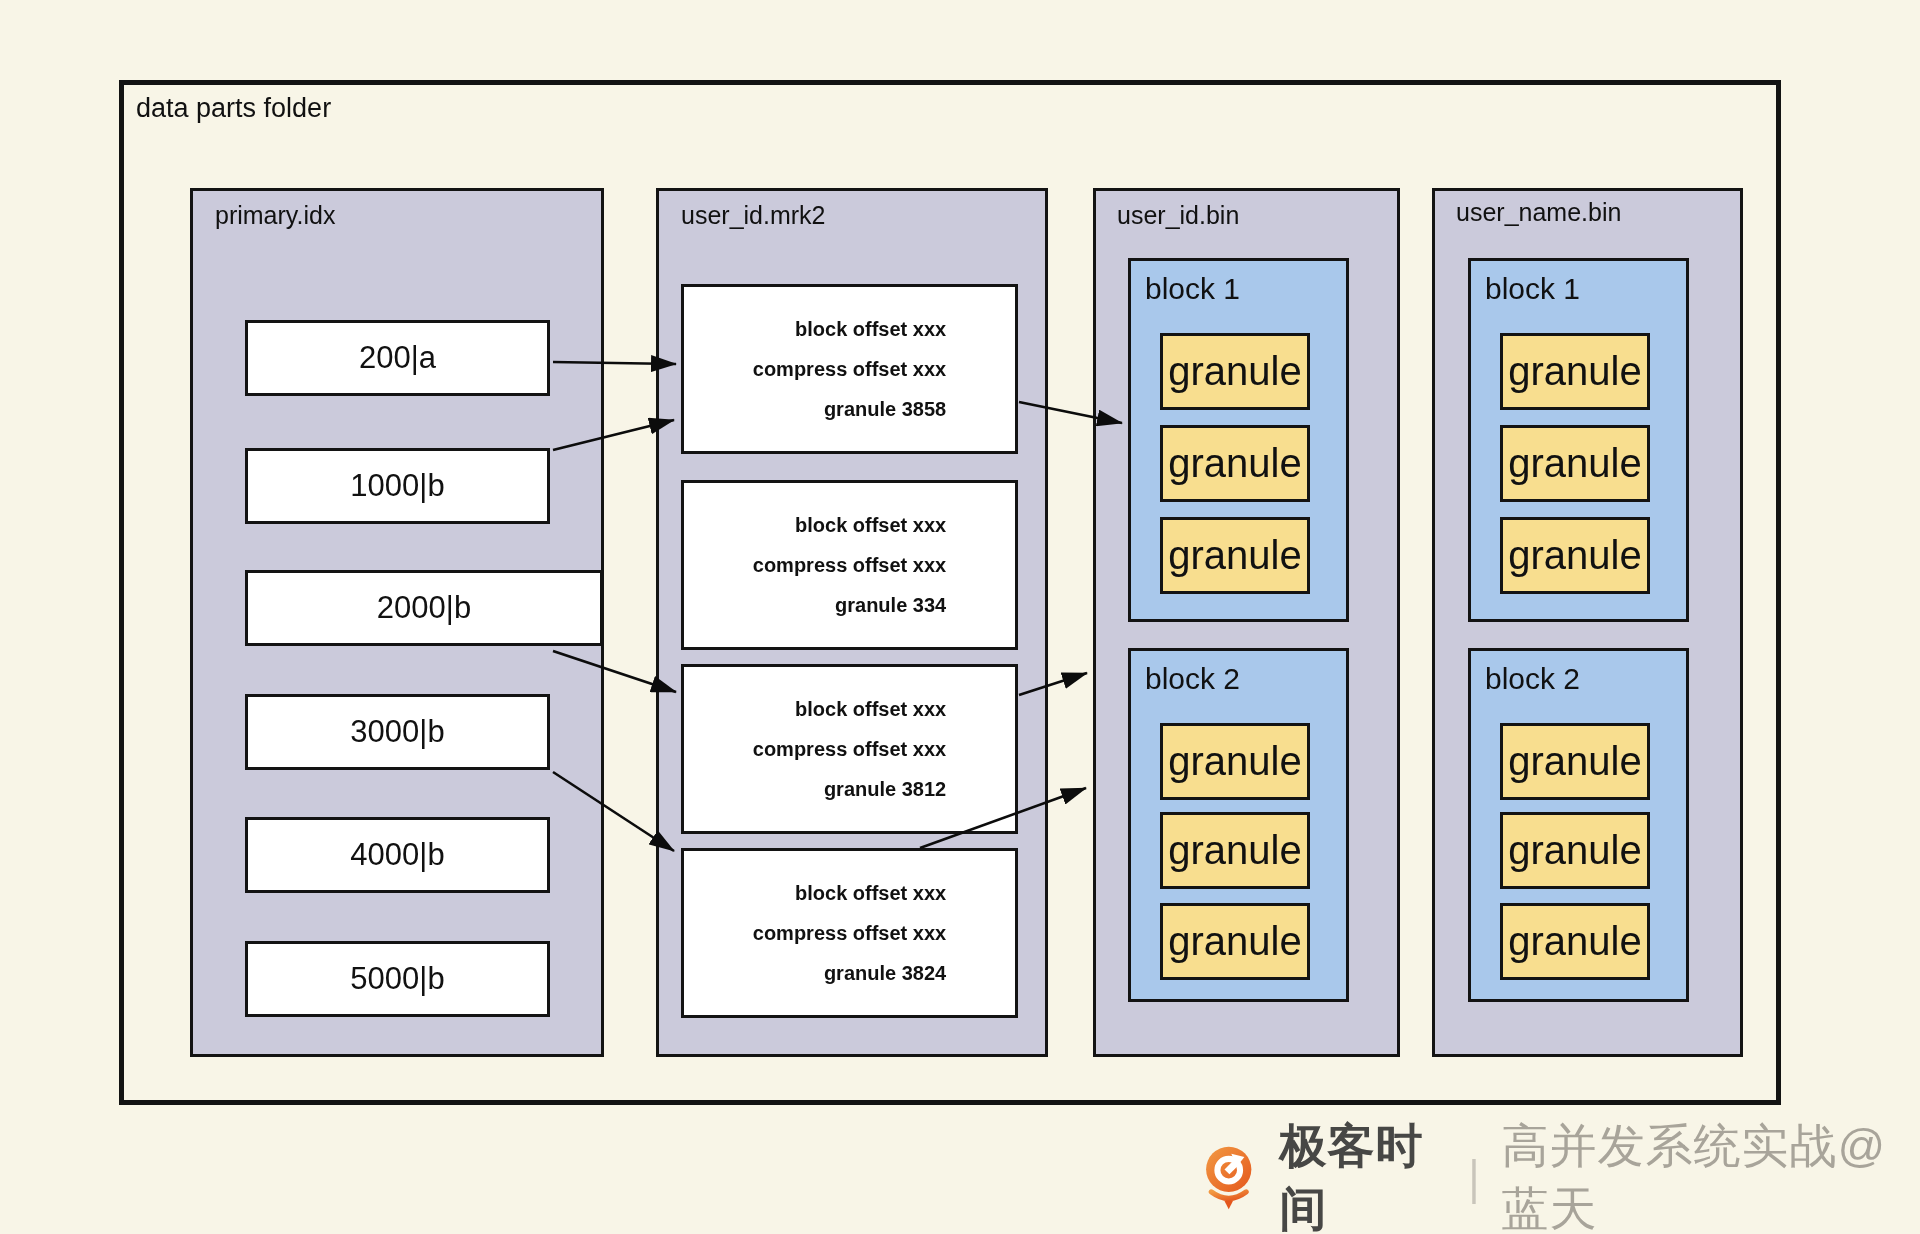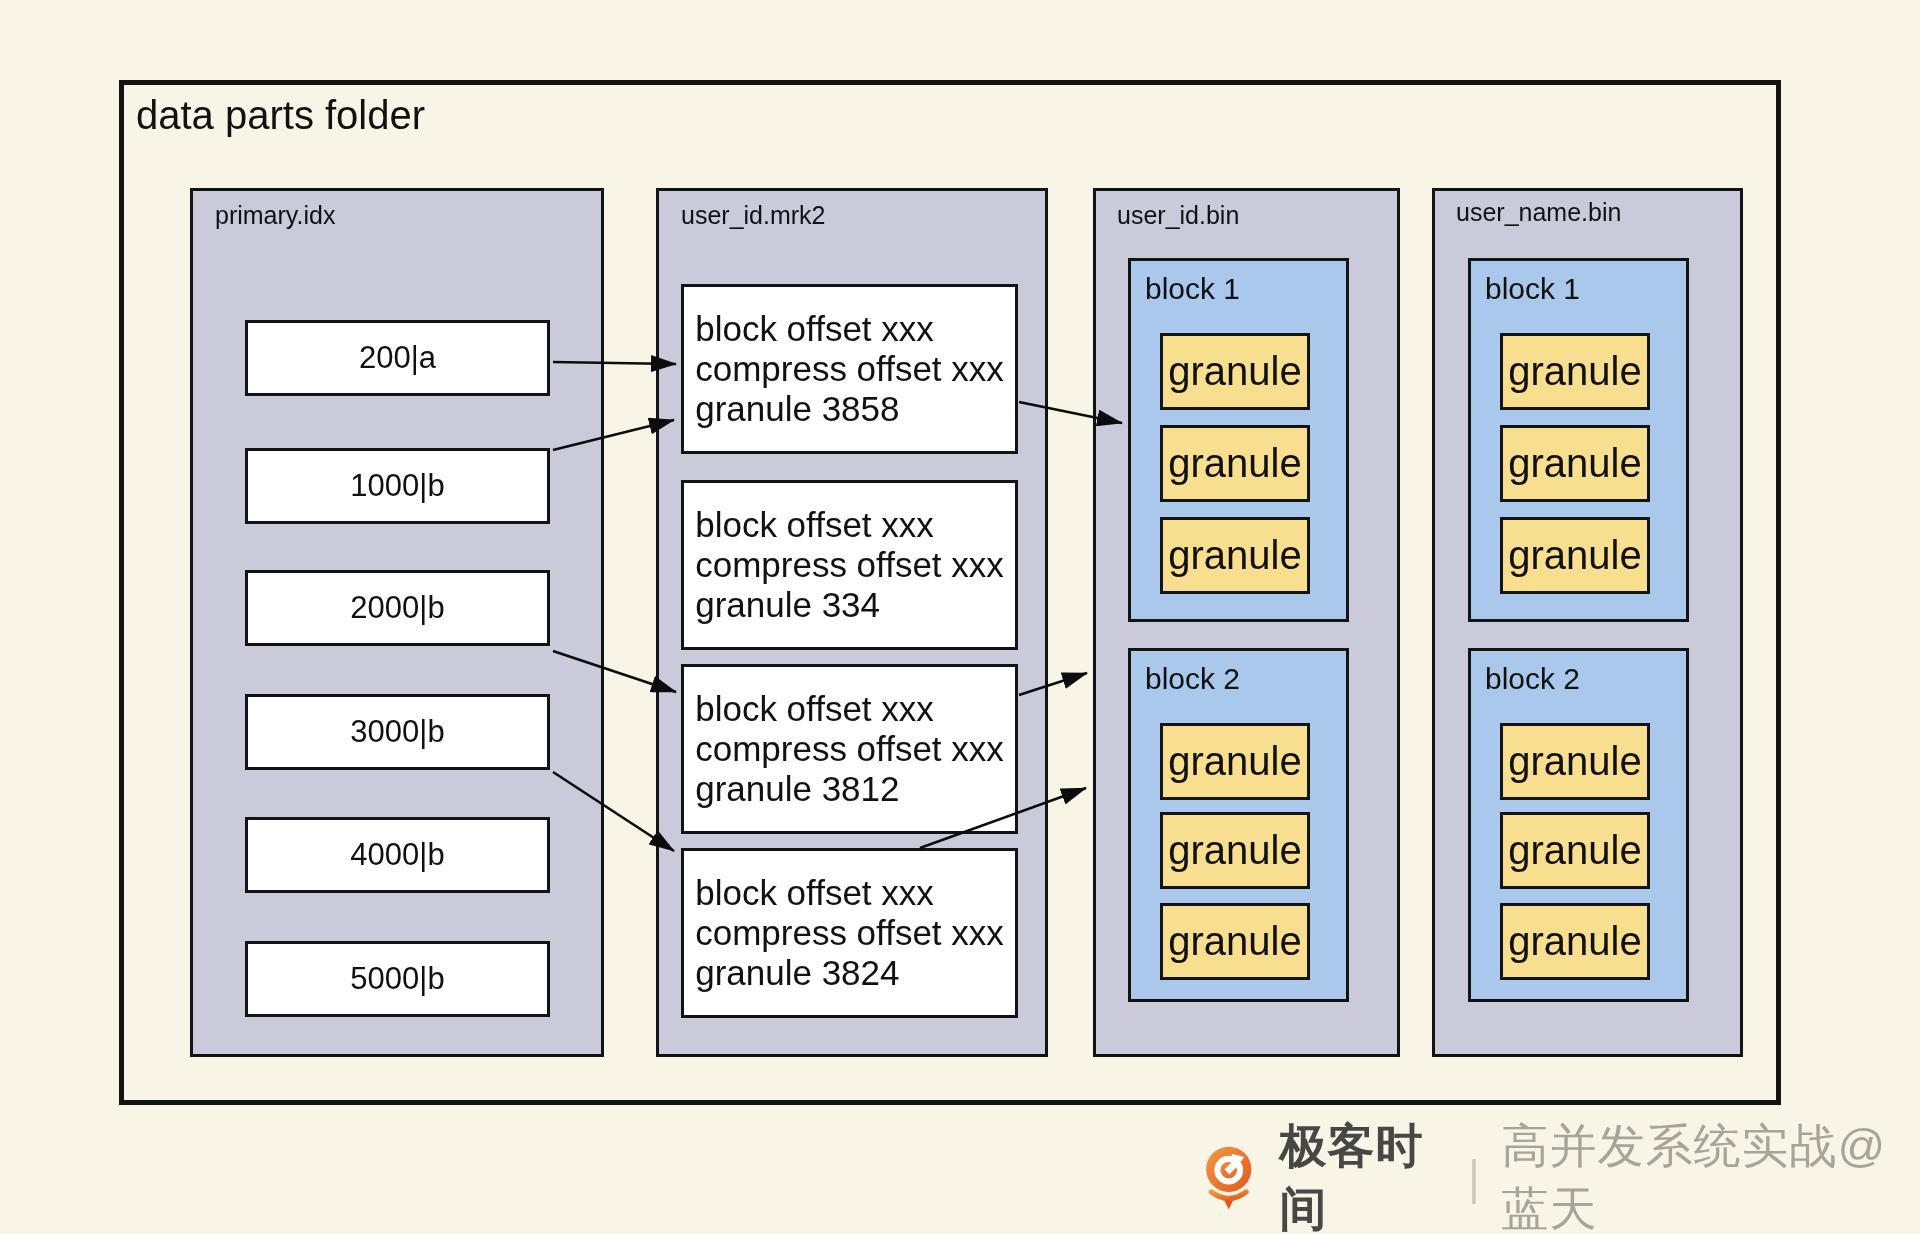--- a/index.html
+++ b/index.html
@@ -22,34 +22,34 @@
   }
   .canvas{
     position:relative;width:1920px;height:1234px;
     background:var(--color-background);overflow:hidden;
   }
   .abs{position:absolute;box-sizing:border-box;}
   .outer-box{
     border:5px solid var(--color-border);
     background:var(--color-background);
   }
-  .outer-title{font-size:40px;}
+  .outer-title{font-size:27px;}
   .column{
     background:var(--color-column);
     border:3px solid var(--color-border);
   }
   .col-label{font-size:25px;text-align:center;}
   .white-box{
     background:var(--color-box);
     border:3px solid var(--color-border);
     display:flex;align-items:center;justify-content:center;
     font-size:31px;
   }
   .mrk-box{
-    font-size:35px;line-height:40px;text-align:left;white-space:pre-line;
+    font-size:20px;line-height:40px;text-align:right;white-space:pre-line;font-weight:bold;
   }
   .block{
     background:var(--color-block);
     border:3px solid var(--color-border);
   }
   .block-label{font-size:30px;}
   .granule{
     background:var(--color-granule);
     border:3px solid var(--color-border);
     display:flex;align-items:center;justify-content:center;
@@ -73,21 +73,21 @@
   <div class="abs outer-title" style="left:136px;top:93px;">data parts folder</div>
 
   <div class="abs column" style="left:190px;top:188px;width:414px;height:869px;"></div>
   <div class="abs col-label" style="left:215px;top:201px;">primary.idx</div>
   <div class="abs white-box" style="left:245px;top:320px;width:305px;height:76px;">
     <span>200|a</span>
   </div>
   <div class="abs white-box" style="left:245px;top:448px;width:305px;height:76px;">
     <span>1000|b</span>
   </div>
-  <div class="abs white-box" style="left:245px;top:570px;width:305px;height:76px;justify-content:center;">
+  <div class="abs white-box" style="left:245px;top:570px;width:358px;height:76px;justify-content:center;">
     <span>2000|b</span>
   </div>
   <div class="abs white-box" style="left:245px;top:694px;width:305px;height:76px;">
     <span>3000|b</span>
   </div>
   <div class="abs white-box" style="left:245px;top:817px;width:305px;height:76px;">
     <span>4000|b</span>
   </div>
   <div class="abs white-box" style="left:245px;top:941px;width:305px;height:76px;">
     <span>5000|b</span>

